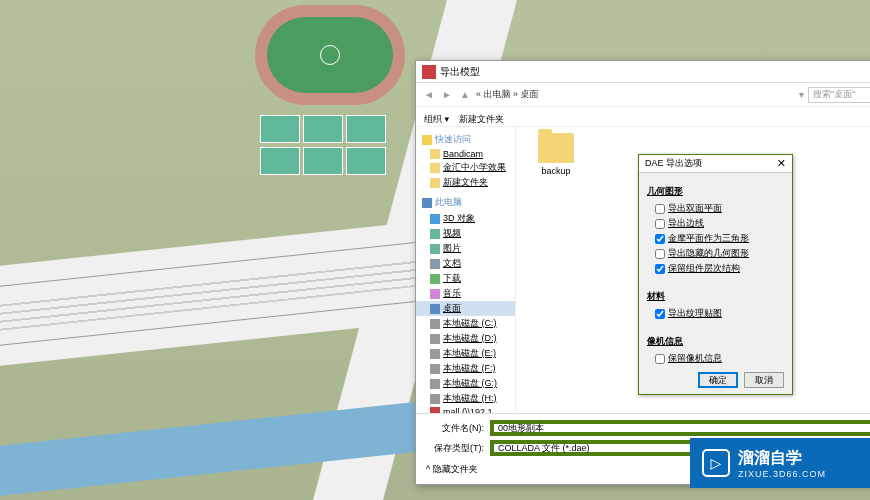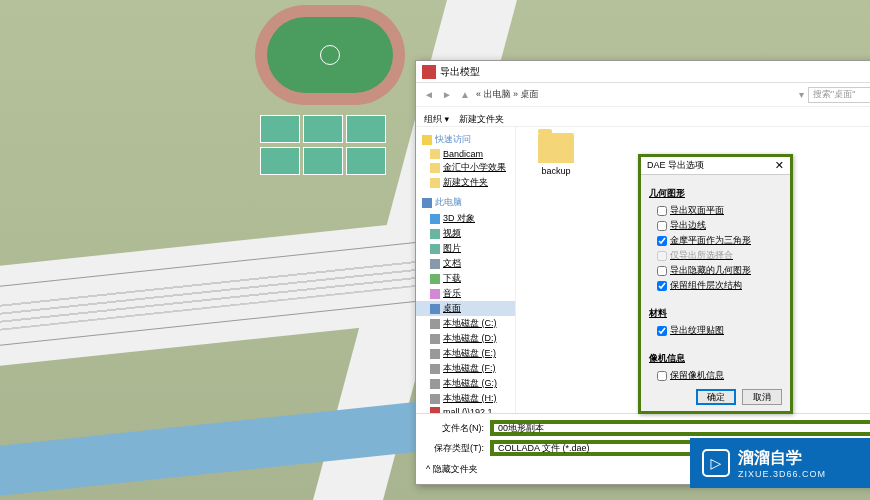--- a/index.html
+++ b/index.html
@@ -52,21 +52,21 @@
     .fd-bottom { border-top: 1px solid #ddd; padding: 6px 10px; }
     .fd-row { display: flex; align-items: center; margin-bottom: 4px; gap: 6px; }
     .fd-label { width: 58px; text-align: right; font-size: 9px; }
     .fd-input { flex: 1; height: 16px; border: 4px solid #4d7c0f; font-size: 9px; padding: 0 4px; display: flex; align-items: center; }
     .fd-caret { margin-left: auto; color: #999; }
     .fd-btnrow { display: flex; justify-content: flex-end; gap: 6px; align-items: center; margin-top: 4px; }
     .fd-hide { font-size: 9px; cursor: pointer; margin-right: auto; }
     .fd-btn { width: 52px; height: 18px; border: 1px solid #ccc; background: #f5f5f5; font-size: 9px; display: flex; align-items: center; justify-content: center; cursor: pointer; }
     
     
-    .opt-dialog { position: absolute; top: 154px; left: 638px; width: 155px; background: #f0f0f0; border: 3px solid #4d7c0f; box-shadow: 1px 1px 4px rgba(0,0,0,0.3); font-size: 9px; padding-bottom: 6px; }
+    .opt-dialog { position: absolute; top: 154px; left: 638px; width: 155px; background: #f0f0f0; border: 1px solid #4d7c0f; box-shadow: 1px 1px 4px rgba(0,0,0,0.3); font-size: 9px; padding-bottom: 6px; }
     .opt-title { height: 18px; background: #fff; border-bottom: 1px solid #ccc; display: flex; align-items: center; padding: 0 6px; }
     .opt-title-text { flex: 1; }
     .opt-close { cursor: pointer; font-size: 11px; }
     .opt-section { padding: 12px 8px 2px; text-decoration: underline; }
     .opt-heading { font-weight: bold; margin-bottom: 3px; }
     .opt-check { display: flex; align-items: center; gap: 3px; padding: 1px 0 1px 8px; cursor: pointer; }
     .opt-check input { width: 10px; height: 10px; }
     .opt-check.disabled { color: #999; }
     .opt-btns { display: flex; justify-content: flex-end; gap: 6px; padding: 4px 8px 0; }
     .opt-btn { width: 40px; height: 16px; border: 1px solid #999; background: #e8e8e8; display: flex; align-items: center; justify-content: center; cursor: pointer; }
@@ -248,24 +248,20 @@
         <span>导出双面平面</span>
       </label>
     <label class="opt-check">
         <input type="checkbox" style="">
         <span>导出边线</span>
       </label>
     <label class="opt-check">
         <input type="checkbox" checked="" style="">
         <span>金摩平面作为三角形</span>
       </label>
-    <label class="opt-check disabled">
-        <input type="checkbox" disabled="" style="">
-        <span>仅导出所选择合</span>
-      </label>
     <label class="opt-check">
         <input type="checkbox" style="">
         <span>导出隐藏的几何图形</span>
       </label>
     <label class="opt-check">
         <input type="checkbox" checked="" style="">
         <span>保留组件层次结构</span>
       </label>
   </div>
   <div class="opt-section">

